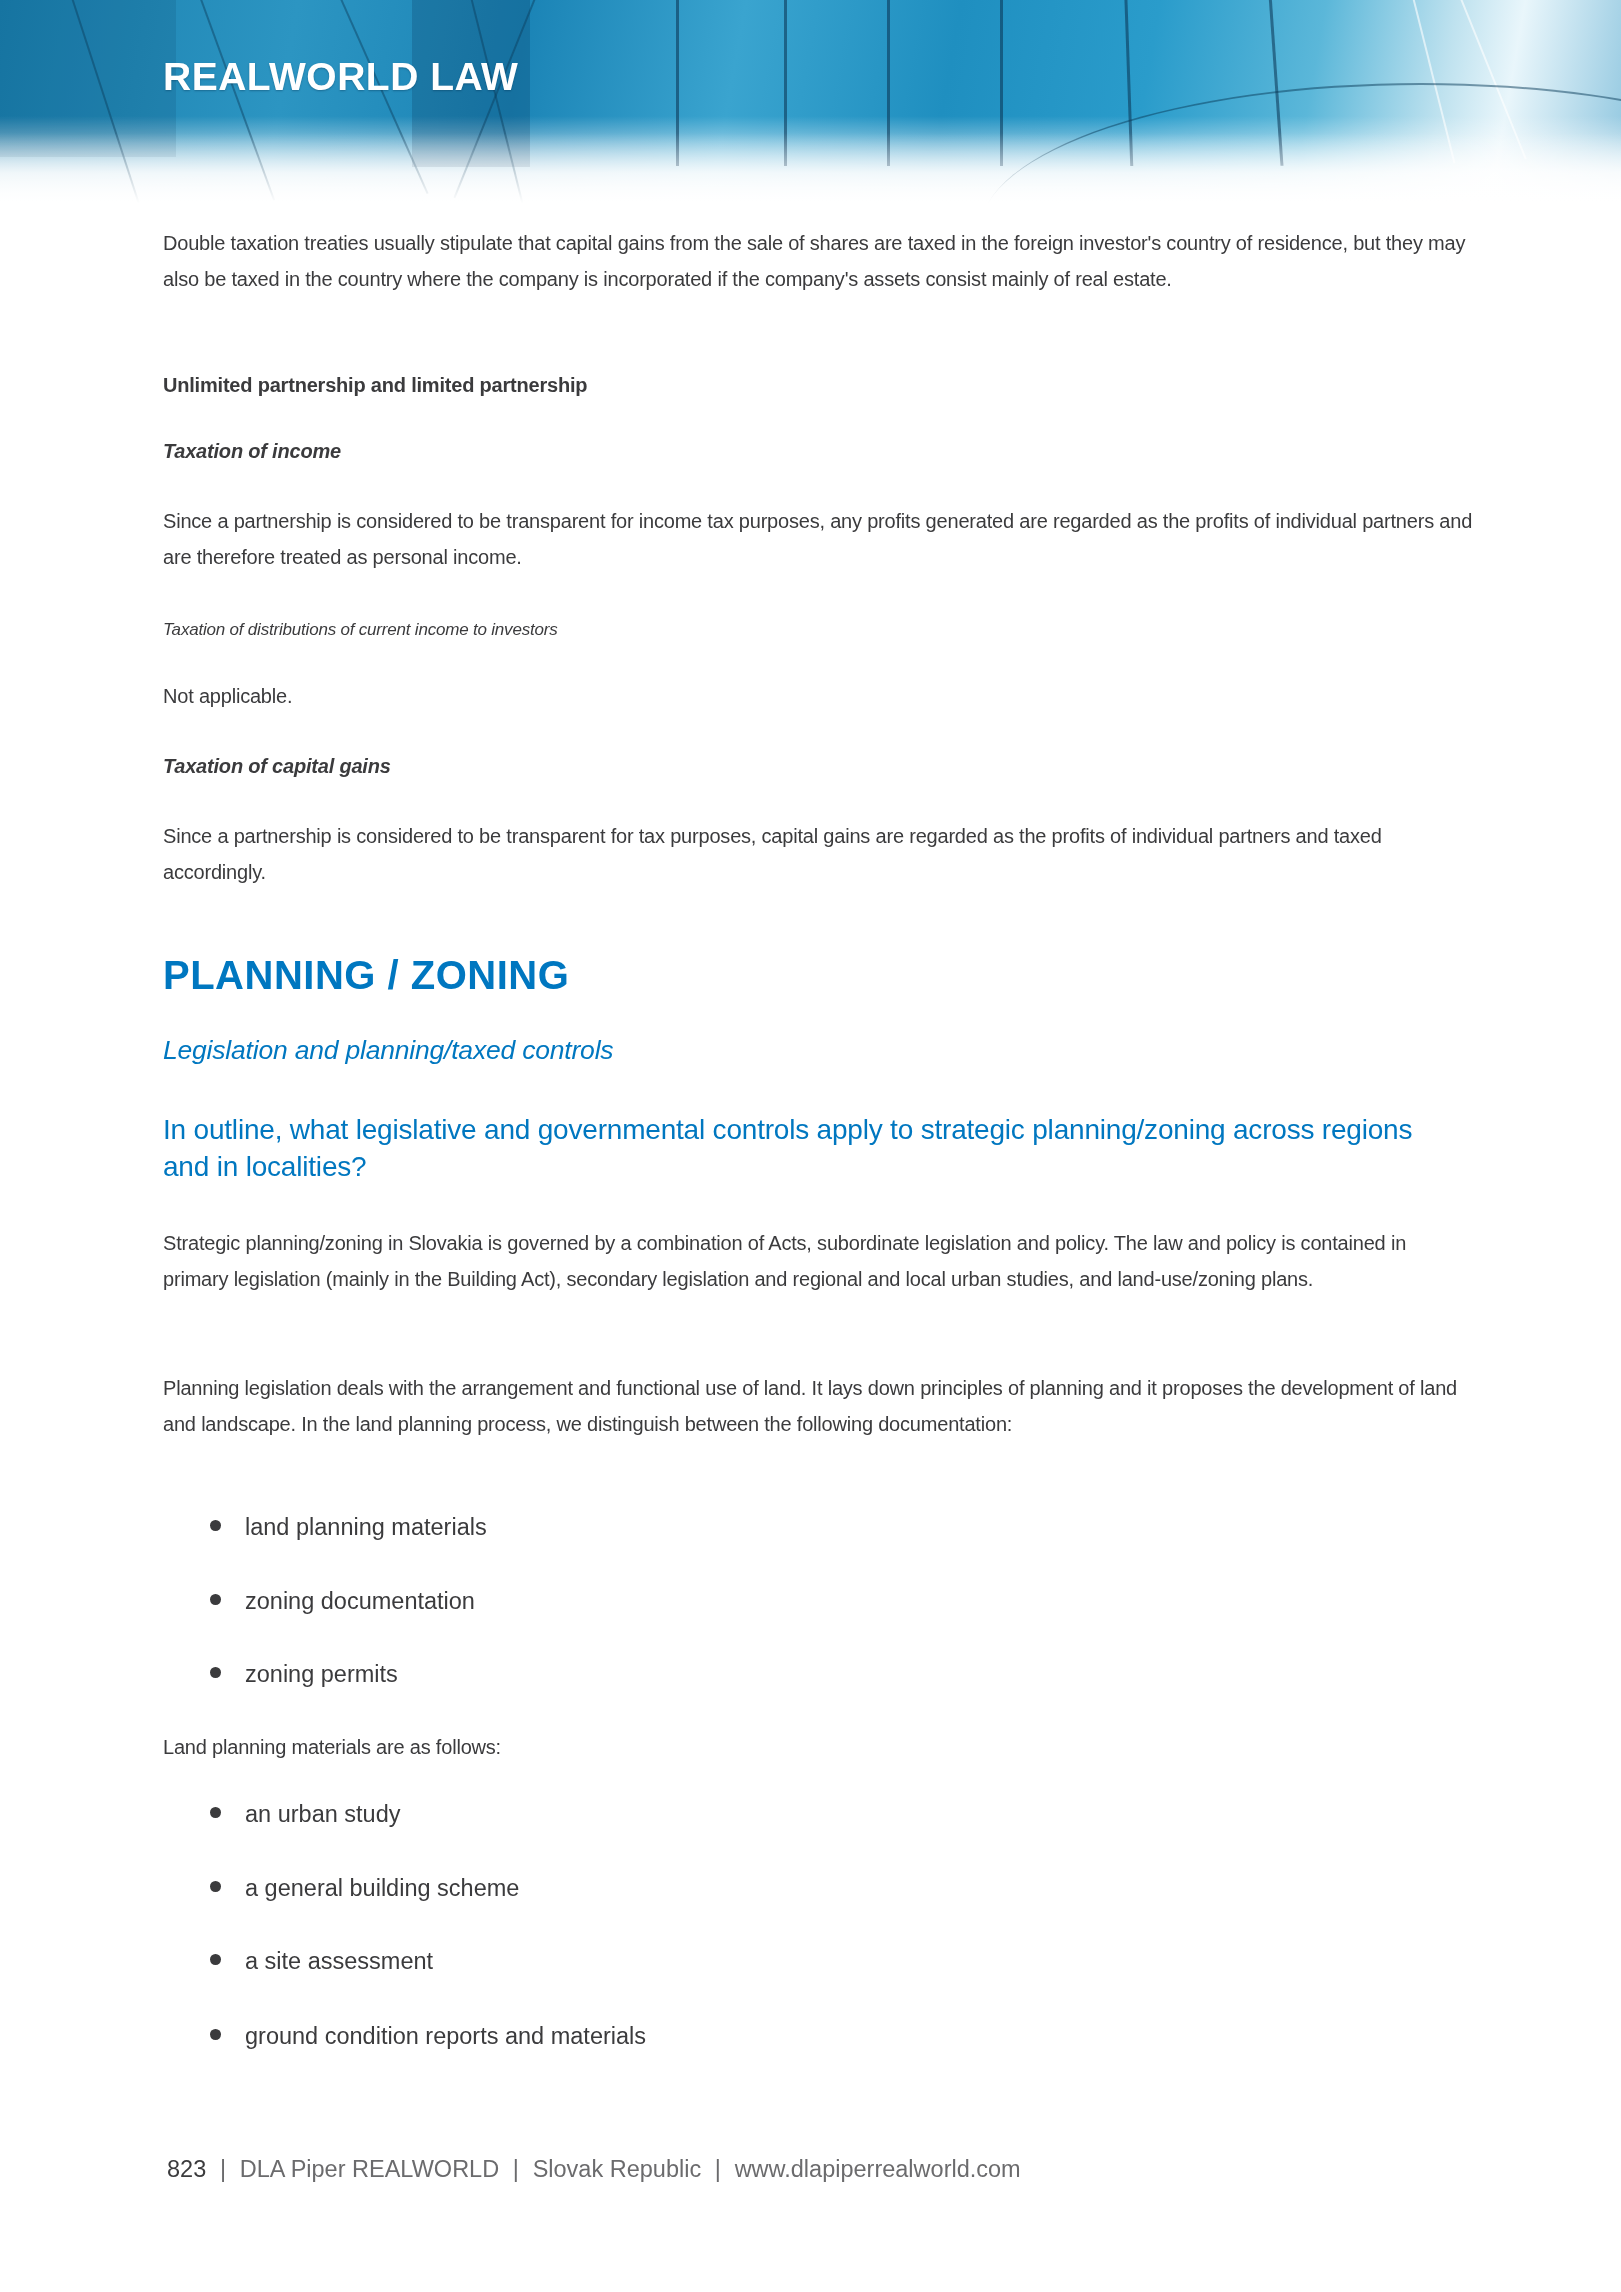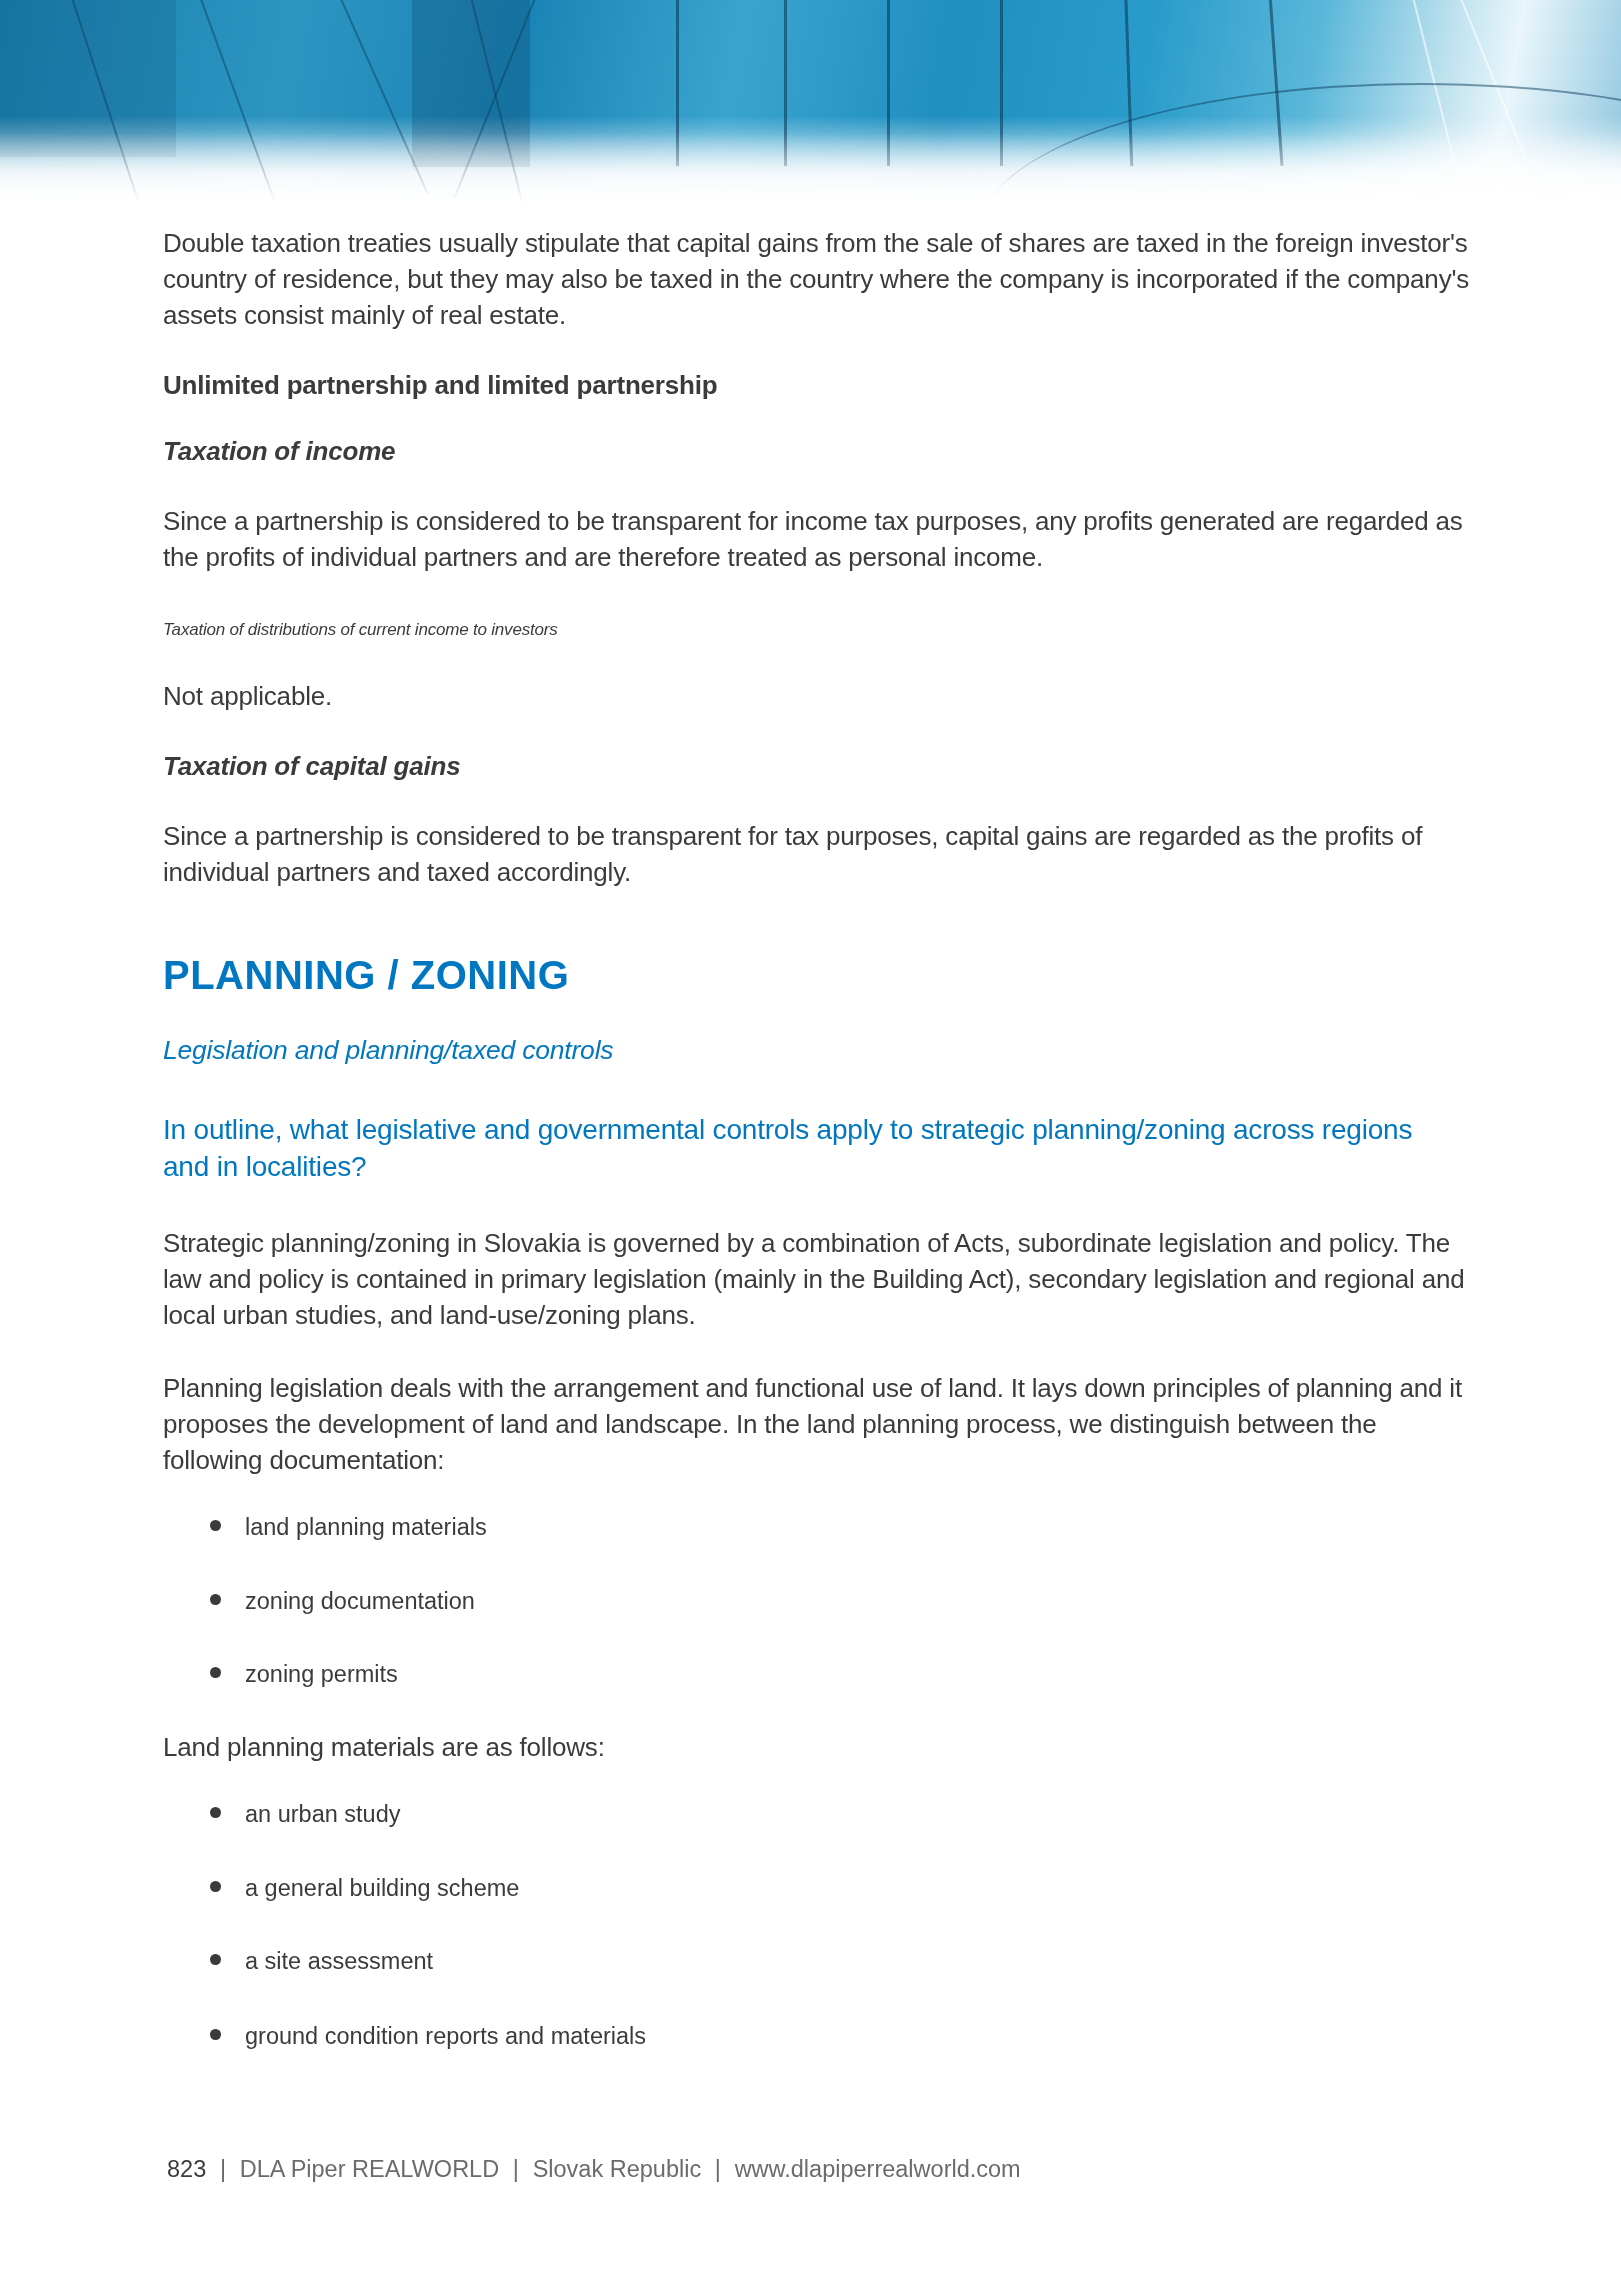--- a/index.html
+++ b/index.html
@@ -20,21 +20,21 @@
   .banner .panel { position: absolute; background: rgba(0,40,70,0.12); }
   .banner .fade { position: absolute; left: 0; bottom: 0; width: 100%; height: 78px;
     background: linear-gradient(180deg, rgba(255,255,255,0) 0%, #ffffff 90%); }
 
   .brand-title { position: absolute; left: 163px; top: 55px; margin: 0;
     font-family: "Liberation Sans", sans-serif; font-weight: bold; font-size: 39px; letter-spacing: 0.5px;
     color: #ffffff; text-shadow: 0 1px 2px rgba(0,40,70,0.35); }
 
   
   .content { position: absolute; left: 163px; top: 225px; width: 1313px; }
-  .p { position: absolute; left: 0; margin: 0; font-size: 26px; line-height: 36px; color: #3b3b3d; width: 1313px; letter-spacing: -0.2px; }
+  .p { position: absolute; left: 0; margin: 0; font-size: 20px; line-height: 36px; color: #3b3b3d; width: 1313px; letter-spacing: -0.2px; }
   .h-bold { font-weight: bold; }
   .h-bi { font-weight: bold; font-style: italic; }
   .h-i { font-style: italic; font-size: 17px; }
   .section-h { font-weight: bold; font-size: 40px; letter-spacing: 0.5px; color: #0077c0; }
   .sub-h { font-style: italic; font-size: 26.5px; color: #0077c0; }
   .q-h { font-size: 28px; line-height: 37px; color: #0077c0; }
 
   .bullet { position: absolute; left: 0; margin: 0; font-size: 23.5px; line-height: 36px; color: #3b3b3d; }
   .bullet .dot { position: absolute; left: 47px; top: 10.8px; width: 10.8px; height: 10.8px; border-radius: 50%; background: #3b3b3d; }
   .bullet .txt { position: absolute; left: 82px; top: 0; white-space: nowrap; }
@@ -58,20 +58,21 @@
   <div class="mullion" style="left:676px;"></div>
   <div class="mullion" style="left:784px;"></div>
   <div class="mullion" style="left:887px;"></div>
   <div class="mullion" style="left:1000px;"></div>
   <div class="mullion" style="left:1127px;transform:rotate(-2deg);"></div>
   <div class="mullion" style="left:1274px;transform:rotate(-4deg);"></div>
   <div class="mullion light" style="left:1431px;transform:rotate(-14deg);"></div>
   <div class="mullion light" style="left:1490px;transform:rotate(-22deg);"></div>
   <div class="arc"></div>
   <div class="fade"></div>
+  <h1 class="brand-title">REALWORLD LAW</h1>
 </div>
 
 <div class="content">
   <p class="p" style="top:0;">Double taxation treaties usually stipulate that capital gains from the sale of shares are taxed in the foreign investor's country of residence, but they may also be taxed in the country where the company is incorporated if the company's assets consist mainly of real estate.</p>
 
   <p class="p h-bold" style="top:142px;">Unlimited partnership and limited partnership</p>
 
   <p class="p h-bi" style="top:208px;">Taxation of income</p>
 
   <p class="p" style="top:278px;">Since a partnership is considered to be transparent for income tax purposes, any profits generated are regarded as the profits of individual partners and are therefore treated as personal income.</p>

